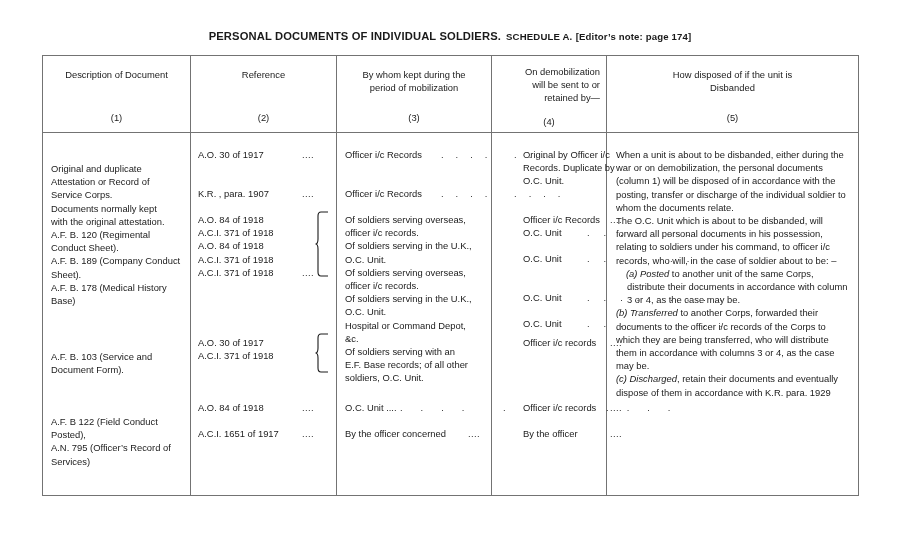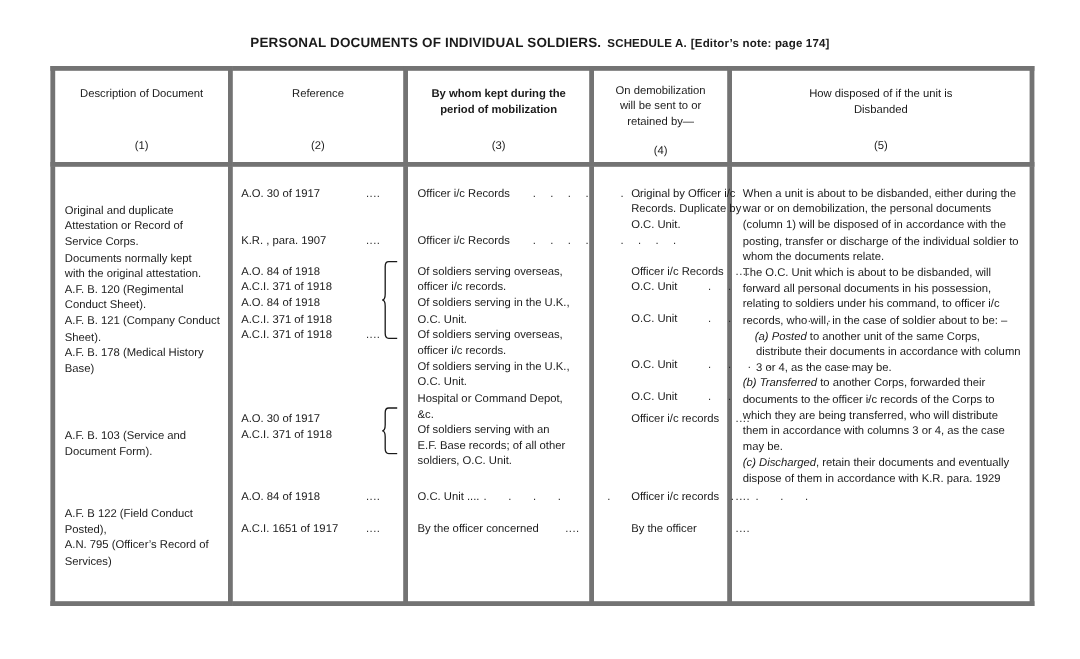--- a/index.html
+++ b/index.html
@@ -48,21 +48,21 @@
   
   .tbl {
     position: absolute;
     left: 42px;
     top: 55px;
     width: 816px;
     border-collapse: collapse;
     table-layout: fixed;
   }
   .tbl td {
-    border: 4px solid #737373;
+    border: 1px solid #737373;
     vertical-align: top;
     padding: 0;
   }
   .c1 { width: 148px; }
   .c2 { width: 146px; }
   .c3 { width: 155px; }
   .c4 { width: 115px; }
   .c5 { width: 252px; }
 
   .hdr-cell {
@@ -150,26 +150,26 @@
         <tr>
       <td class="hdr-cell">
         <div class="hdr-txt">Description of Document</div>
         <div class="hdr-num">(1)</div>
       </td>
       <td class="hdr-cell">
         <div class="hdr-txt">Reference</div>
         <div class="hdr-num">(2)</div>
       </td>
       <td class="hdr-cell">
-        <div class="hdr-txt" style="white-space:pre-line;font-weight:bold;">By whom kept during the
+        <div class="hdr-txt" style="white-space:pre-line;">By whom kept during the
 period of mobilization</div>
         <div class="hdr-num">(3)</div>
       </td>
       <td class="hdr-cell four">
-        <div class="hdr-txt" style="white-space:pre-line; top:9px;">On demobilization
+        <div class="hdr-txt" style="white-space:pre-line; top:9px;text-align:right;">On demobilization
 will be sent to or
 retained by—</div>
         <div class="hdr-num">(4)</div>
       </td>
       <td class="hdr-cell">
         <div class="hdr-txt" style="white-space:pre-line;">How disposed of if the unit is
 Disbanded</div>
         <div class="hdr-num">(5)</div>
       </td>
     </tr>
@@ -177,21 +177,21 @@
 
       <td class="body-cell">
         <div class="blk pad1" style="top:15px;">
           <div>Original and duplicate</div>
           <div>Attestation or Record of</div>
           <div>Service Corps.</div>
           <div>Documents normally kept</div>
           <div>with the original attestation.</div>
           <div>A.F. B. 120 (Regimental</div>
           <div>Conduct Sheet).</div>
-          <div>A.F. B. 121 (Company Conduct</div>
+          <div>A.F. B. 189 (Company Conduct</div>
           <div>Sheet).</div>
           <div>A.F. B. 178 (Medical History</div>
           <div>Base)</div>
         </div>
         <div class="blk pad1" style="top:203px;">
           <div>A.F. B. 103 (Service and</div>
           <div>Document Form).</div>
         </div>
         <div class="blk pad1" style="top:268px;">
           <div>A.F. B 122 (Field Conduct</div>

